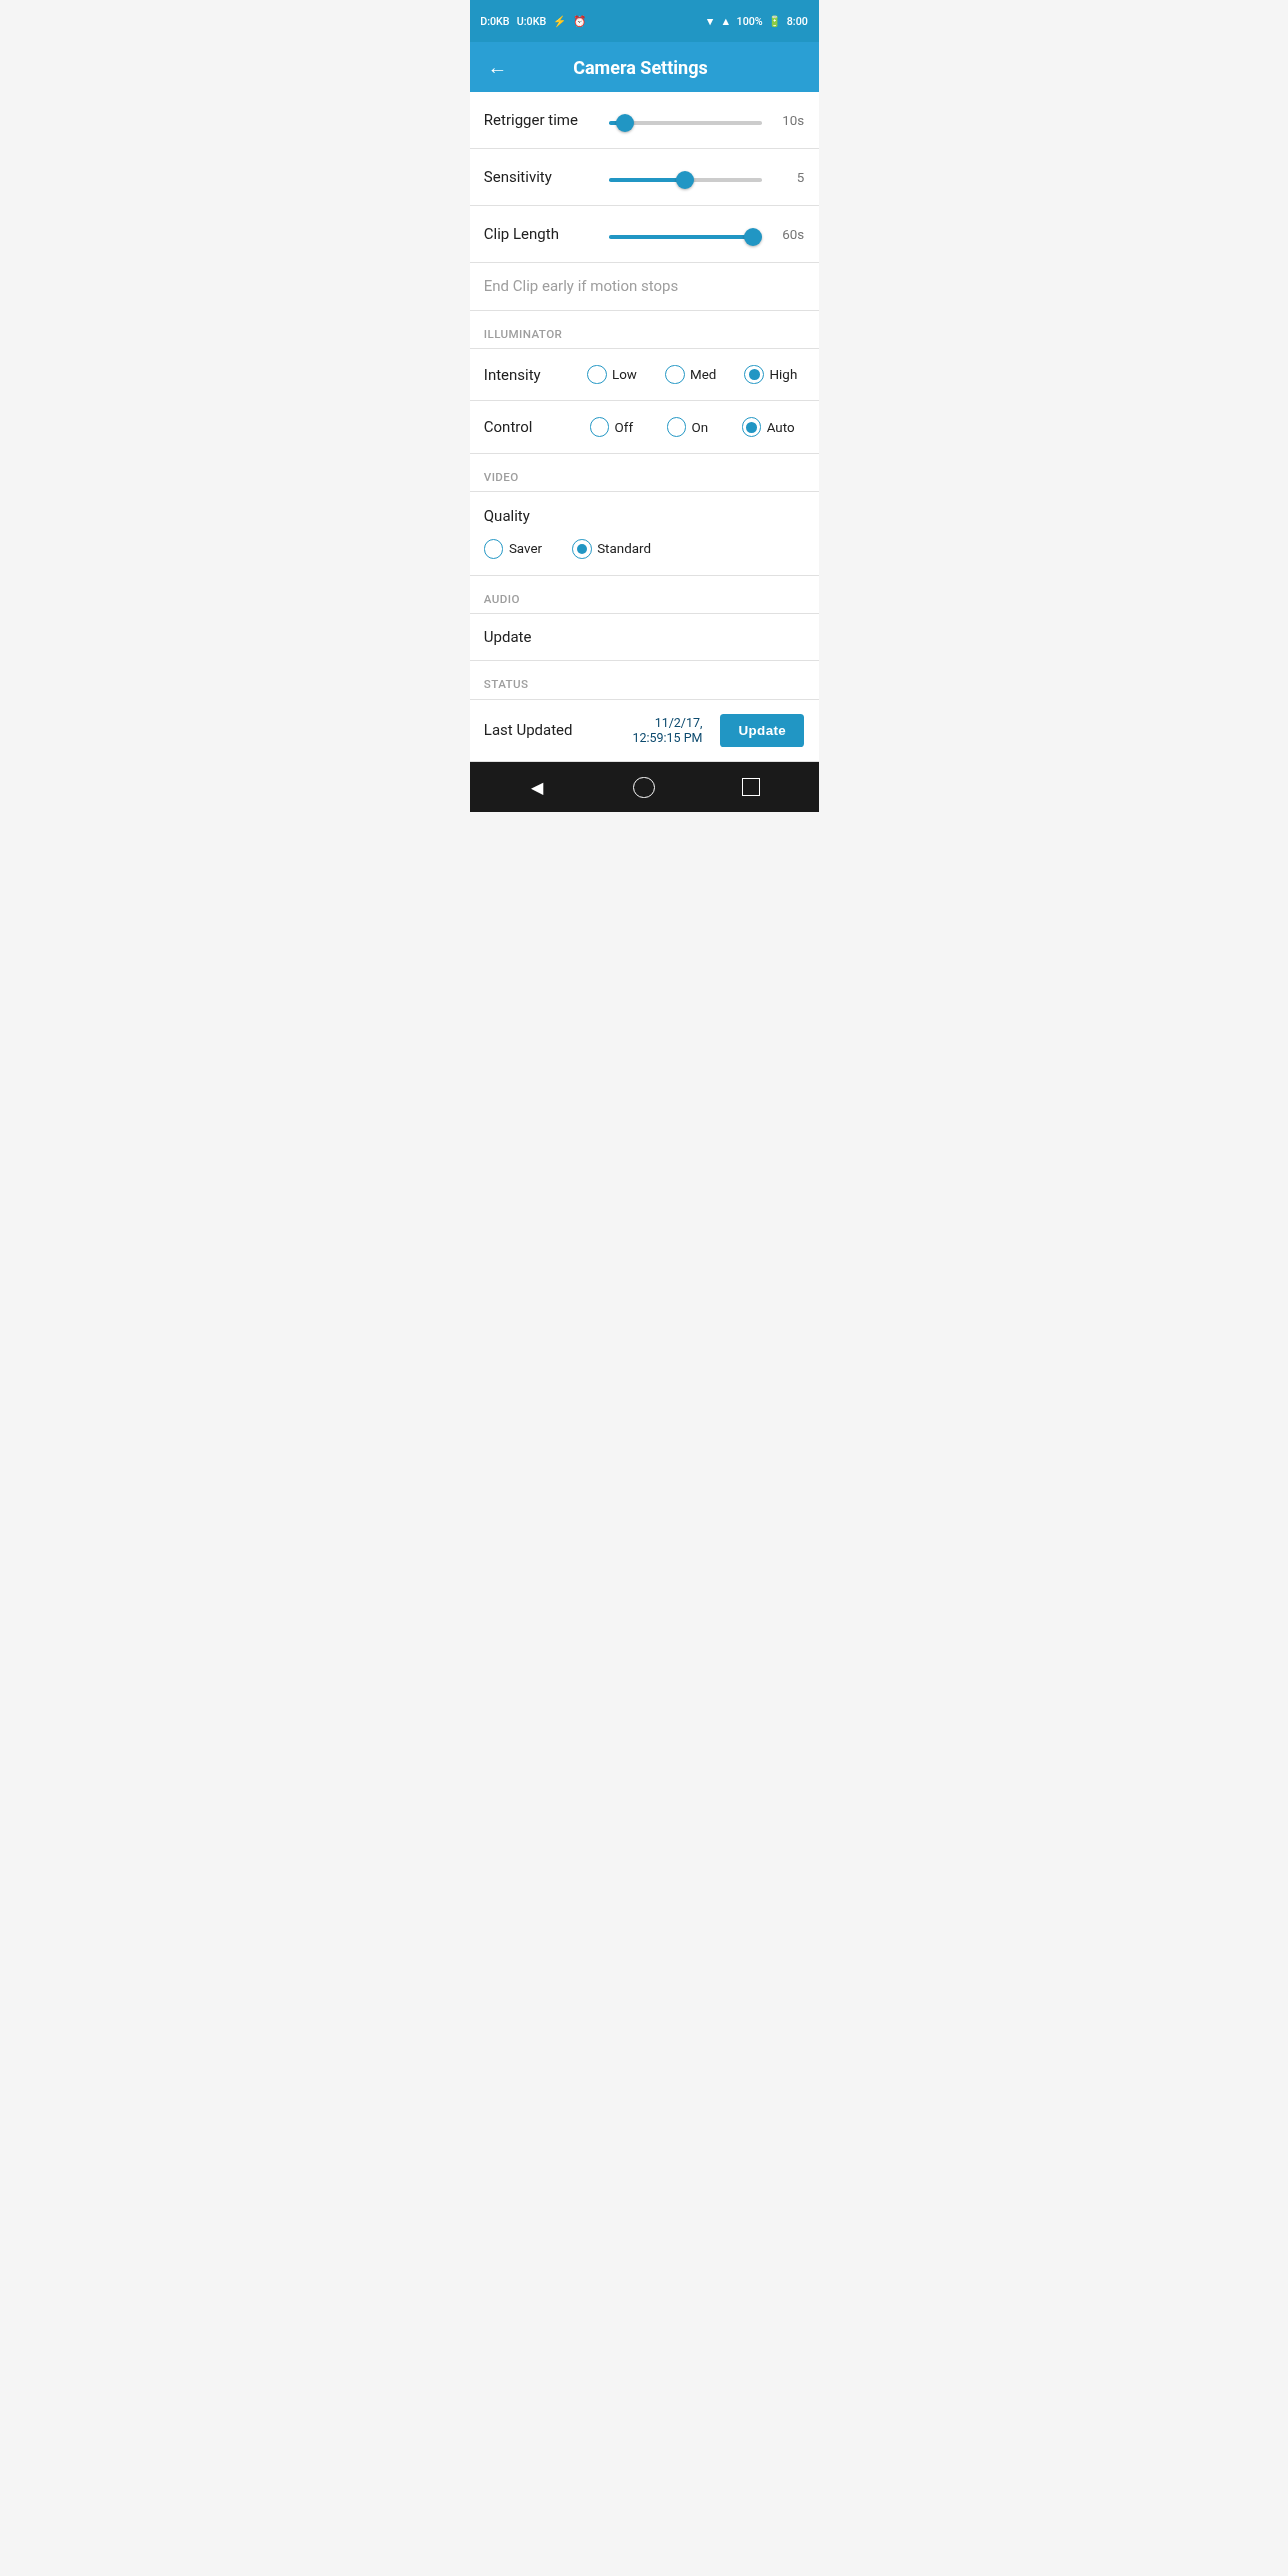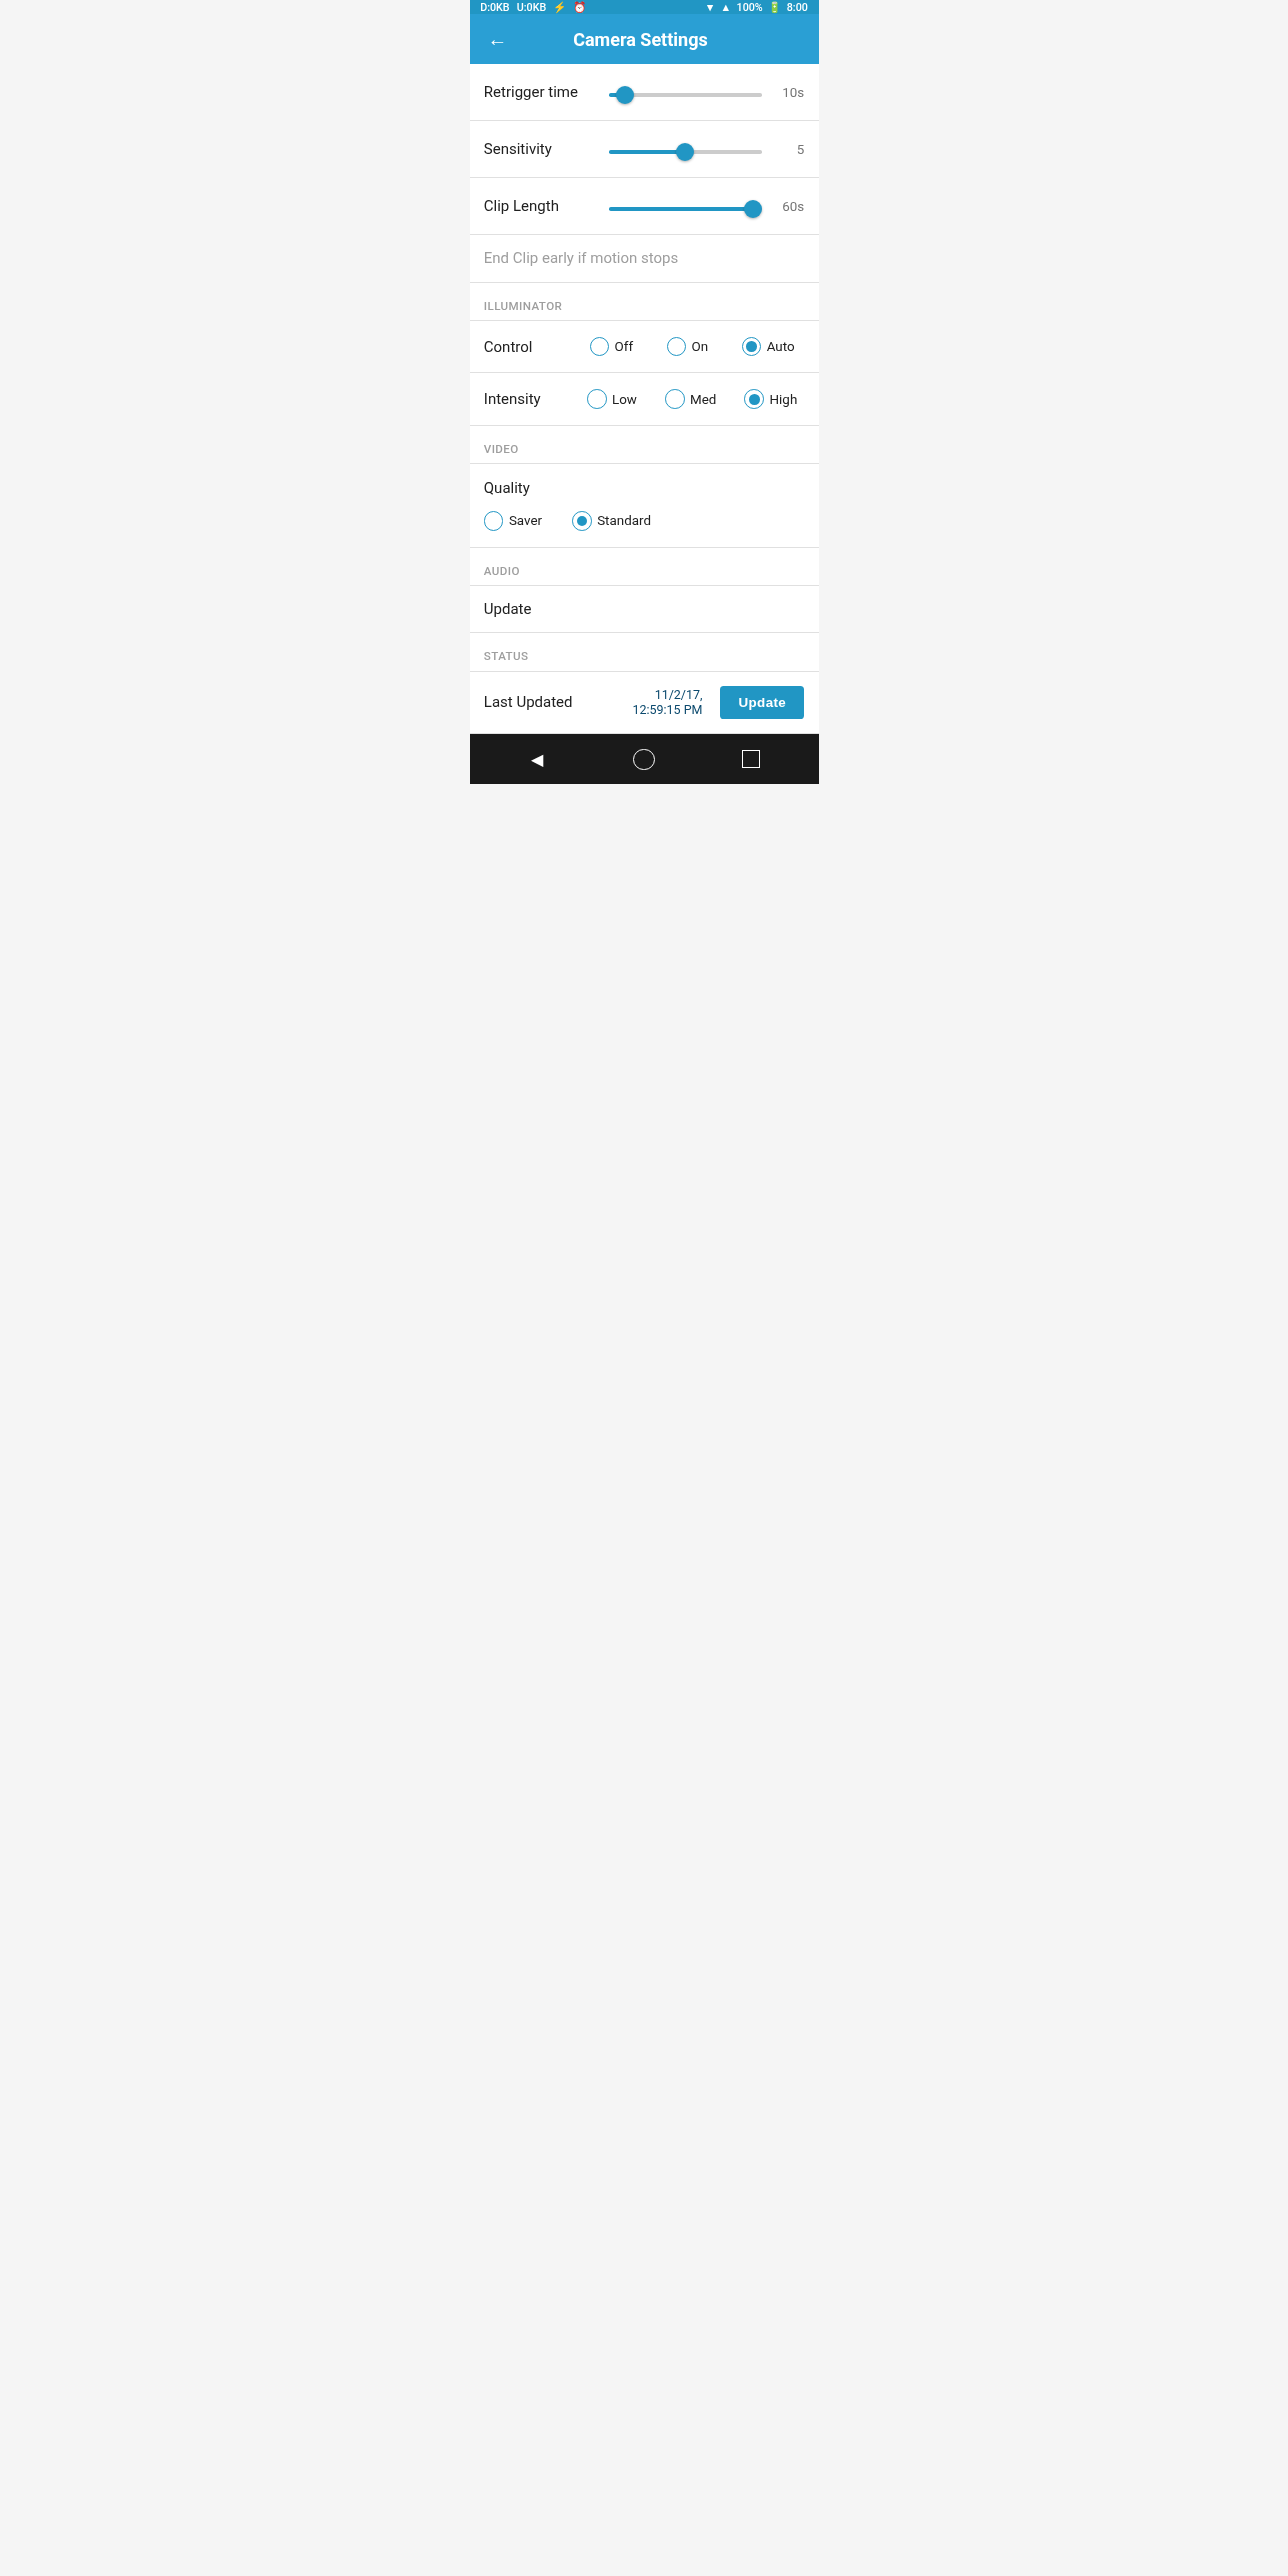--- a/index.html
+++ b/index.html
@@ -18,21 +18,21 @@
     
     .status-bar {
       background: #2196c4;
       color: white;
       display: flex;
       justify-content: space-between;
       align-items: center;
       padding: 5.4px 10.7px;
       font-size: 10.7px;
       font-weight: 500;
-      height: 14px;
+      height: 42px;
     }
     .status-bar-left { display: flex; gap: 7.2px; }
     .status-bar-right { display: flex; align-items: center; gap: 5.4px; }
 
     
     .app-bar {
       background: #2a9fd4;
       color: white;
       display: flex;
       align-items: center;
@@ -394,51 +394,51 @@
       <label class="toggle">
         <input type="checkbox" checked="" style="">
         <span class="toggle-slider"></span>
       </label>
     </div>
   </div>
 
   <div class="section-header">ILLUMINATOR</div>
 
   <div class="radio-row">
+    <span class="setting-label">Intensity</span>
+    <div class="radio-options">
+      <label class="radio-option">
+        <div class="radio-circle"></div>
+        <span class="radio-label">Low</span>
+      </label>
+      <label class="radio-option">
+        <div class="radio-circle"></div>
+        <span class="radio-label">Med</span>
+      </label>
+      <label class="radio-option">
+        <div class="radio-circle selected"></div>
+        <span class="radio-label">High</span>
+      </label>
+    </div>
+  </div>
+
+  <div class="radio-row">
     <span class="setting-label">Control</span>
     <div class="radio-options">
       <label class="radio-option">
         <div class="radio-circle"></div>
         <span class="radio-label">Off</span>
       </label>
       <label class="radio-option">
         <div class="radio-circle"></div>
         <span class="radio-label">On</span>
       </label>
       <label class="radio-option">
         <div class="radio-circle selected"></div>
         <span class="radio-label">Auto</span>
-      </label>
-    </div>
-  </div>
-
-  <div class="radio-row">
-    <span class="setting-label">Intensity</span>
-    <div class="radio-options">
-      <label class="radio-option">
-        <div class="radio-circle"></div>
-        <span class="radio-label">Low</span>
-      </label>
-      <label class="radio-option">
-        <div class="radio-circle"></div>
-        <span class="radio-label">Med</span>
-      </label>
-      <label class="radio-option">
-        <div class="radio-circle selected"></div>
-        <span class="radio-label">High</span>
       </label>
     </div>
   </div>
 
   <div class="section-header">VIDEO</div>
 
   <div>
     <div class="quality-label-row">Quality</div>
     <div class="quality-options-row">
       <label class="radio-option">

